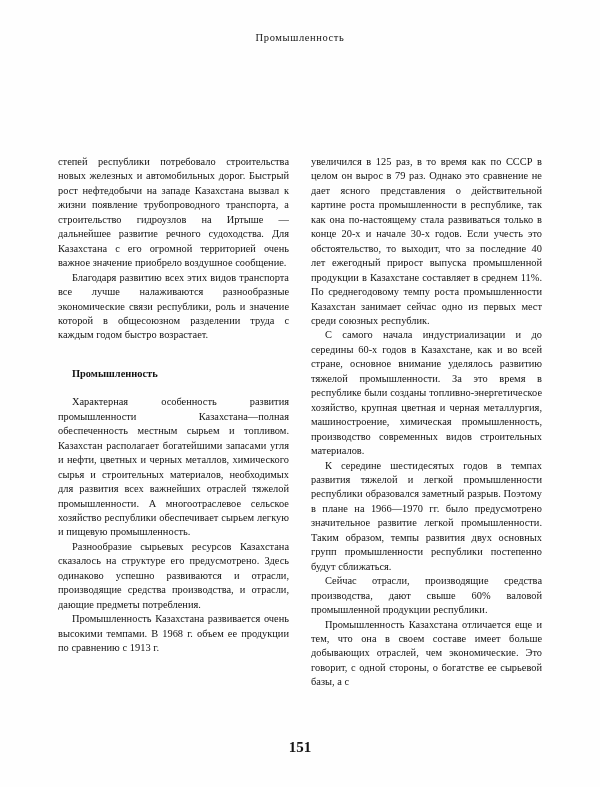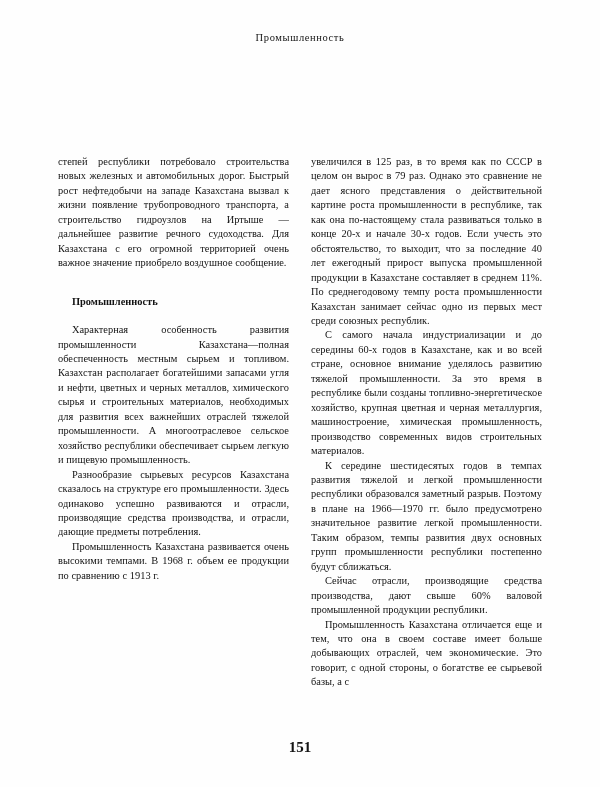--- a/index.html
+++ b/index.html
@@ -100,27 +100,28 @@
 <body>
 
 <div class="page">
 
   <div class="running-head">Промышленность</div>
 
   <div class="columns">
 
     <div class="col">
       <p class="no-indent">степей республики потребовало строительства новых железных и автомобильных дорог. Быстрый рост нефтедобычи на западе Казахстана вызвал к жизни появление трубопроводного транспорта, а строительство гидроузлов на Иртыше — дальнейшее развитие речного судоходства. Для Казахстана с его огромной территорией очень важное значение приобрело воздушное сообщение.</p>
+      <p>Благодаря развитию всех этих видов транспорта все лучше налаживаются разнообразные экономические связи республики, роль и значение которой в общесоюзном разделении труда с каждым годом быстро возрастает.</p>
 
       <div class="gap-before-heading"></div>
       <p class="section-heading">Промышленность</p>
       <div class="gap-after-heading"></div>
 
       <p>Характерная особенность развития промышленности Казахстана—полная обеспеченность местным сырьем и топливом. Казахстан располагает богатейшими запасами угля и нефти, цветных и черных металлов, химического сырья и строительных материалов, необходимых для развития всех важнейших отраслей тяжелой промышленности. А многоотраслевое сельское хозяйство республики обеспечивает сырьем легкую и пищевую промышленность.</p>
-      <p>Разнообразие сырьевых ресурсов Казахстана сказалось на структуре его промышленности. Здесь одинаково успешно развиваются и отрасли, производящие средства производства, и отрасли, дающие предметы потребления.</p>
+      <p>Разнообразие сырьевых ресурсов Казахстана сказалось на структуре его предусмотрено. Здесь одинаково успешно развиваются и отрасли, производящие средства производства, и отрасли, дающие предметы потребления.</p>
       <p>Промышленность Казахстана развивается очень высокими темпами. В 1968 г. объем ее продукции по сравнению с 1913 г.</p>
     </div>
 
     <div class="col">
       <p class="no-indent">увеличился в 125 раз, в то время как по СССР в целом он вырос в 79 раз. Однако это сравнение не дает ясного представления о действительной картине роста промышленности в республике, так как она по-настоящему стала развиваться только в конце 20-х и начале 30-х годов. Если учесть это обстоятельство, то выходит, что за последние 40 лет ежегодный прирост выпуска промышленной продукции в Казахстане составляет в среднем 11%. По среднегодовому темпу роста промышленности Казахстан занимает сейчас одно из первых мест среди союзных республик.</p>
       <p>С самого начала индустриализации и до середины 60-х годов в Казахстане, как и во всей стране, основное внимание уделялось развитию тяжелой промышленности. За это время в республике были созданы топливно-энергетическое хозяйство, крупная цветная и черная металлургия, машиностроение, химическая промышленность, производство современных видов строительных материалов.</p>
       <p>К середине шестидесятых годов в темпах развития тяжелой и легкой промышленности республики образовался заметный разрыв. Поэтому в плане на 1966—1970 гг. было предусмотрено значительное развитие легкой промышленности. Таким образом, темпы развития двух основных групп промышленности республики постепенно будут сближаться.</p>
       <p>Сейчас отрасли, производящие средства производства, дают свыше 60% валовой промышленной продукции республики.</p>
       <p>Промышленность Казахстана отличается еще и тем, что она в своем составе имеет больше добывающих отраслей, чем экономические. Это говорит, с одной стороны, о богатстве ее сырьевой базы, а с</p>
     </div>

